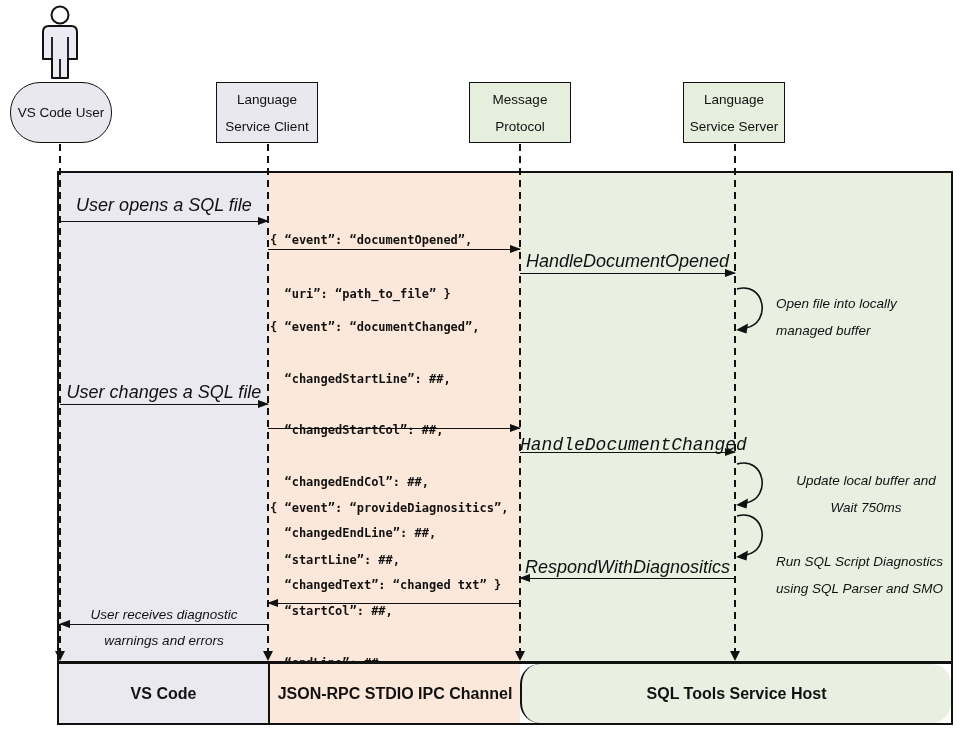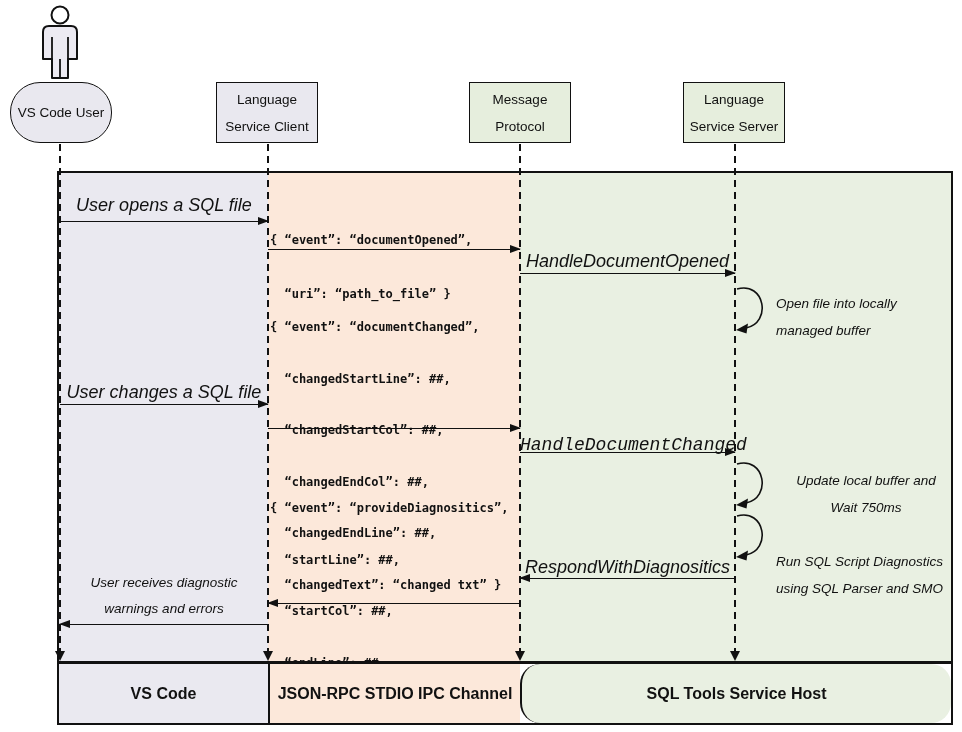--- a/index.html
+++ b/index.html
@@ -161,21 +161,21 @@
     <div>managed buffer</div>
   </div>
   <div class="note centered" style="left:770px;top:467px;width:192px;">
     <div>Update local buffer and</div>
     <div>Wait 750ms</div>
   </div>
   <div class="note" style="left:776px;top:548px;">
     <div>Run SQL Script Diagnostics</div>
     <div>using SQL Parser and SMO</div>
   </div>
-  <div class="note centered" style="left:60px;top:570px;width:208px;line-height:26px;">
+  <div class="note centered" style="left:60px;top:602px;width:208px;line-height:26px;">
     <div>User receives diagnostic</div>
     <div>warnings and errors</div>
   </div>
 
   <div class="json-block" style="left:270px;top:199px;">
     <div class="jl">{ “event”: “documentOpened”,</div>
     <div class="jl">  “uri”: “path_to_file” }</div>
   </div>
 
   <div class="json-block tight" style="left:270px;top:288px;">

